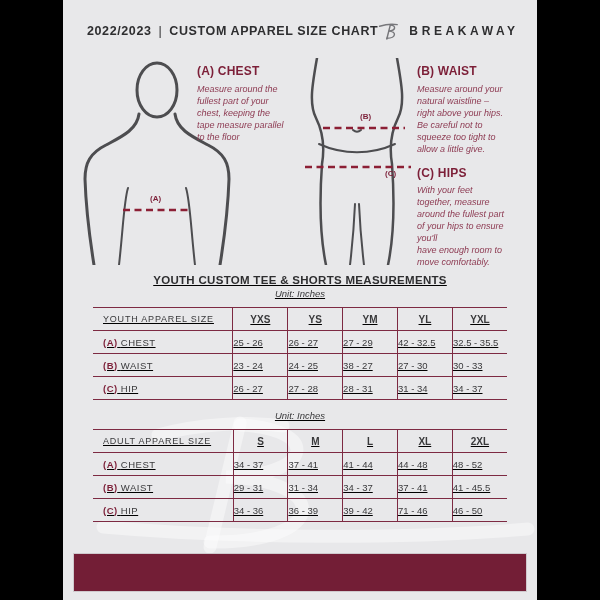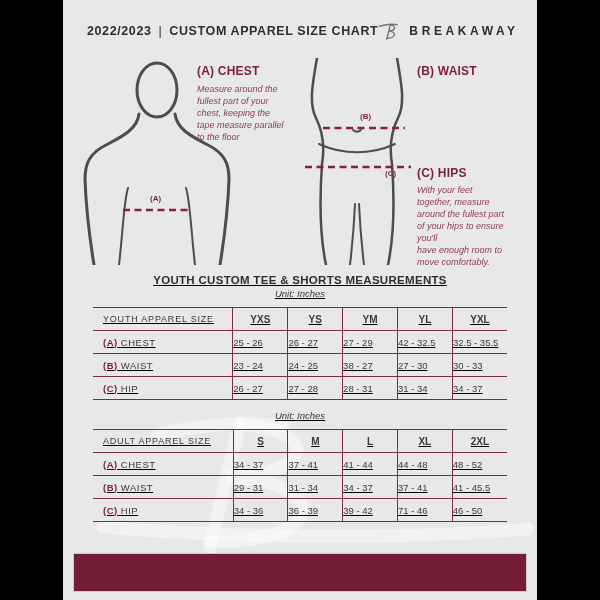--- a/index.html
+++ b/index.html
@@ -105,20 +105,26 @@
     <div class="dash-label" style="left:322px; top:169px;">(C)</div>
 
     <div class="measure-h" style="left:134px; top:64px;">(A) CHEST</div>
     <div class="measure-p" style="left:134px; top:83px; width:118px;">Measure around the
 fullest part of your
 chest, keeping the
 tape measure parallel
 to the floor</div>
 
     <div class="measure-h" style="left:354px; top:64px;">(B) WAIST</div>
+    <div class="measure-p" style="left:354px; top:83px; width:120px;">Measure around your
+natural waistline –
+right above your hips.
+Be careful not to
+squeeze too tight to
+allow a little give.</div>
 
     <div class="measure-h" style="left:354px; top:166px;">(C) HIPS</div>
     <div class="measure-p" style="left:354px; top:184px; width:122px;">With your feet
 together, measure
 around the fullest part
 of your hips to ensure
 you'll
 have enough room to
 move comfortably.</div>
 

